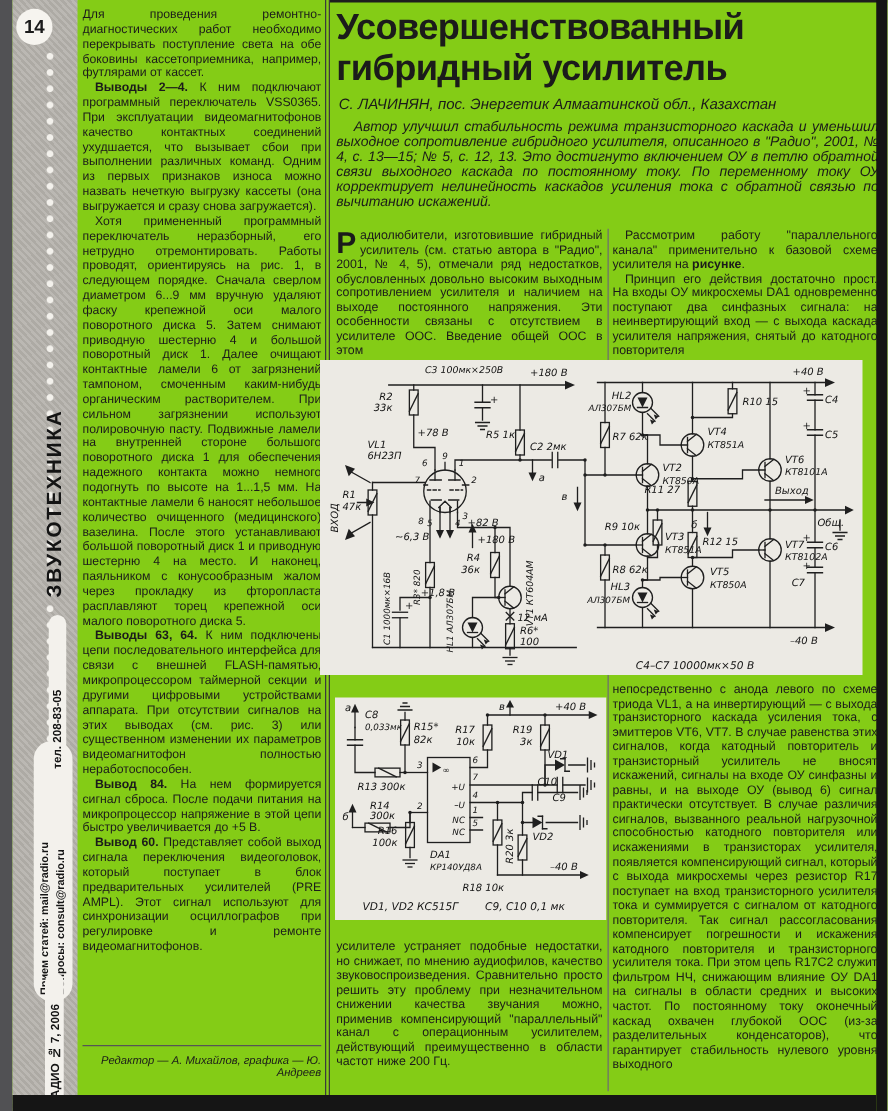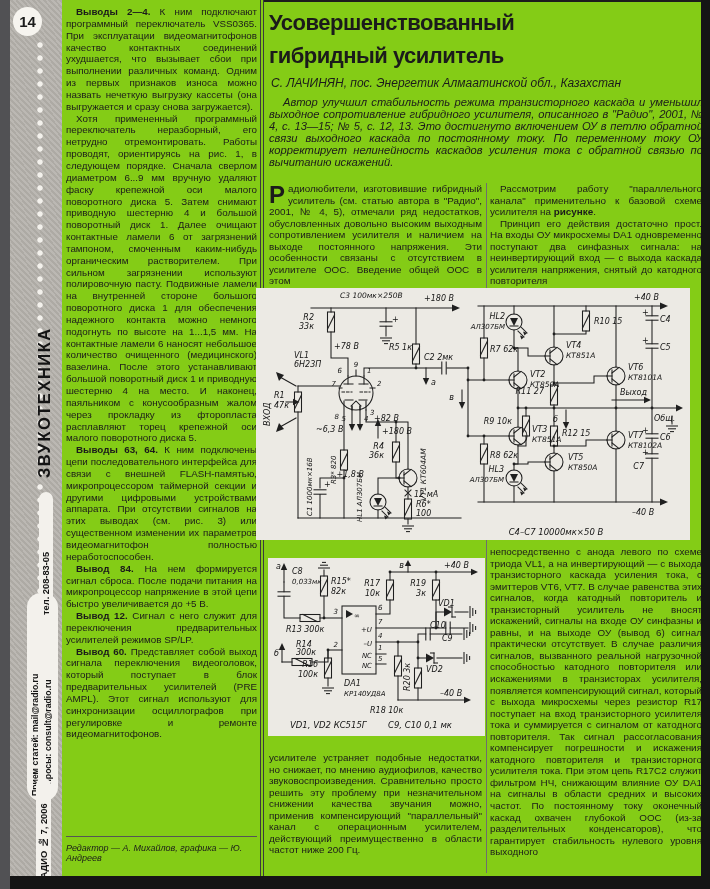--- a/index.html
+++ b/index.html
@@ -18,26 +18,26 @@
   #zvuko{left:35px;top:268px;height:210px;font-size:16.5px;letter-spacing:1.5px}
   #phone{left:39px;top:492px;height:118px;font-size:9.3px;background:#f3f1ec;border-radius:8px;padding:5px 2px}
   #emailpill{position:absolute;left:27px;top:593px;width:31px;height:208px;background:#f3f1ec;border-radius:14px;z-index:2}
   #email1{left:30px;top:600px;height:196px;font-size:8.7px}
   #email2{left:43px;top:600px;height:196px;font-size:8.7px}
   #issue{left:36px;top:778px;height:102px;font-size:9.4px;background:#f3f1ec;border-radius:8px;padding:4px 2px}
   .leftcol{position:absolute;left:66px;top:6px;width:191px;height:827px;overflow:hidden;
            font-size:9.8px;line-height:11.85px;text-align:justify}
   .leftcol p{margin:0;text-indent:10px}
   .leftcol p.cont{text-indent:0}
-  .credit{position:absolute;left:66px;top:836px;width:191px;text-align:left;font-style:italic;
+  .credit{position:absolute;left:66px;top:836px;width:191px;text-align:right;font-style:italic;
           font-size:9px;border-top:1px solid #555;padding-top:6px}
   .dblrule{position:absolute;left:260px;top:0;width:2px;height:877px;
            border-left:1.5px solid #3b3b3b;border-right:1.5px solid #3b3b3b}
   .topline{position:absolute;left:264px;top:0;width:446px;height:2px;background:#1d1d1d}
-  .title{position:absolute;left:269px;top:6px;width:436px;font-size:22px;font-weight:bold;
+  .title{position:absolute;left:269px;top:6px;width:436px;font-size:29px;font-weight:bold;
          line-height:33px;letter-spacing:-0.5px}
   .byline{position:absolute;left:271px;top:76px;width:434px;font-size:12px;font-weight:normal;font-style:italic}
   .abstract{position:absolute;left:269px;top:96px;width:434px;font-size:11.2px;font-weight:normal;
             font-style:italic;line-height:12.1px;text-align:justify;text-indent:14px}
   .bodytext{font-size:9.9px;line-height:11.55px;text-align:justify}
   .bodytext p{margin:0;text-indent:10px}
   .bodytext p.cont{text-indent:0}
   .midcol1{position:absolute;left:269px;top:183px;width:213px}
   .rightcol1{position:absolute;left:490px;top:183px;width:212px}
   .rightcol2{position:absolute;left:490px;top:546px;width:212px;height:330px;overflow:hidden}
@@ -66,25 +66,25 @@
   <div class="pagenum">14</div>
 
   <div class="vtext" id="zvuko">ЗВУКОТЕХНИКА</div>
   <div class="vtext" id="phone">тел. 208-83-05</div>
   <div id="emailpill"></div>
   <div class="vtext" id="email1">Прием статей: mail@radio.ru</div>
   <div class="vtext" id="email2">Вопросы: consult@radio.ru</div>
   <div class="vtext" id="issue">РАДИО № 7, 2006</div>
 
   <div class="leftcol">
+    <p class="cont"><b></b><span>Для проведения ремонтно-диагностических работ необходимо перекрывать поступление света на обе боковины кассетоприемника, например, футлярами от кассет.</span></p>
     <p><b>Выводы 2—4.</b><span> К ним подключают программный переключатель VSS0365. При эксплуатации видеомагнитофонов качество контактных соединений ухудшается, что вызывает сбои при выполнении различных команд. Одним из первых признаков износа можно назвать нечеткую выгрузку кассеты (она выгружается и сразу снова загружается).</span></p>
     <p><b></b><span>Хотя примененный программный переключатель неразборный, его нетрудно отремонтировать. Работы проводят, ориентируясь на рис. 1, в следующем порядке. Сначала сверлом диаметром 6...9 мм вручную удаляют фаску крепежной оси малого поворотного диска 5. Затем снимают приводную шестерню 4 и большой поворотный диск 1. Далее очищают контактные ламели 6 от загрязнений тампоном, смоченным каким-нибудь органическим растворителем. При сильном загрязнении используют полировочную пасту. Подвижные ламели на внутренней стороне большого поворотного диска 1 для обеспечения надежного контакта можно немного подогнуть по высоте на 1...1,5 мм. На контактные ламели 6 наносят небольшое количество очищенного (медицинского) вазелина. После этого устанавливают большой поворотный диск 1 и приводную шестерню 4 на место. И наконец, паяльником с конусообразным жалом через прокладку из фторопласта расплавляют торец крепежной оси малого поворотного диска 5.</span></p>
     <p><b>Выводы 63, 64.</b><span> К ним подключены цепи последовательного интерфейса для связи с внешней FLASH-памятью, микропроцессором таймерной секции и другими цифровыми устройствами аппарата. При отсутствии сигналов на этих выводах (см. рис. 3) или существенном изменении их параметров видеомагнитофон полностью неработоспособен.</span></p>
     <p><b>Вывод 84.</b><span> На нем формируется сигнал сброса. После подачи питания на микропроцессор напряжение в этой цепи быстро увеличивается до +5 В.</span></p>
-    <p><b>Вывод 12.</b><span> Сигнал с него служит для переключения предварительных усилителей режимов SP/LP.</span></p>
     <p><b>Вывод 60.</b><span> Представляет собой выход сигнала переключения видеоголовок, который поступает в блок предварительных усилителей (PRE AMPL). Этот сигнал используют для синхронизации осциллографов при регулировке и ремонте видеомагнитофонов.</span></p>
 
   </div>
   <div class="credit">Редактор — А. Михайлов, графика — Ю. Андреев</div>
 
   <div class="dblrule"></div>
   <div class="topline"></div>
   <div class="colrule"></div>
 
   <div class="title">

